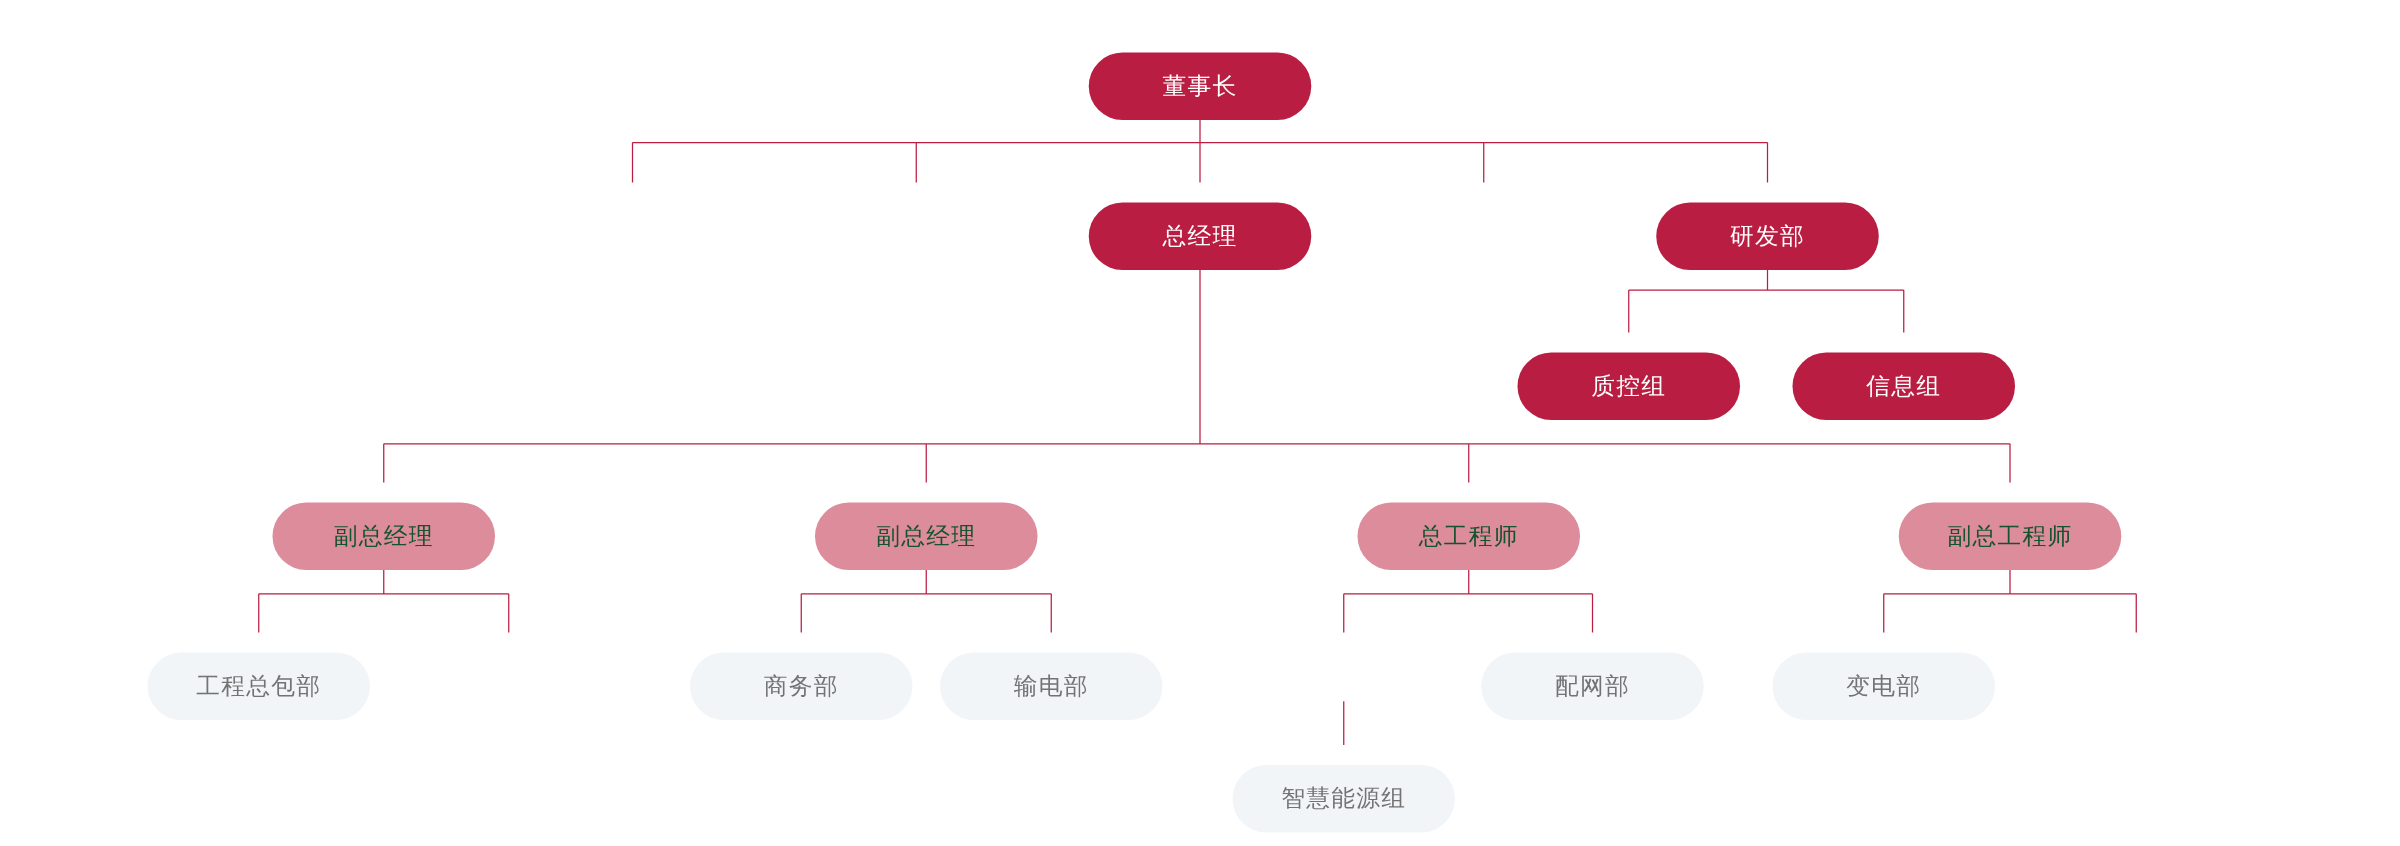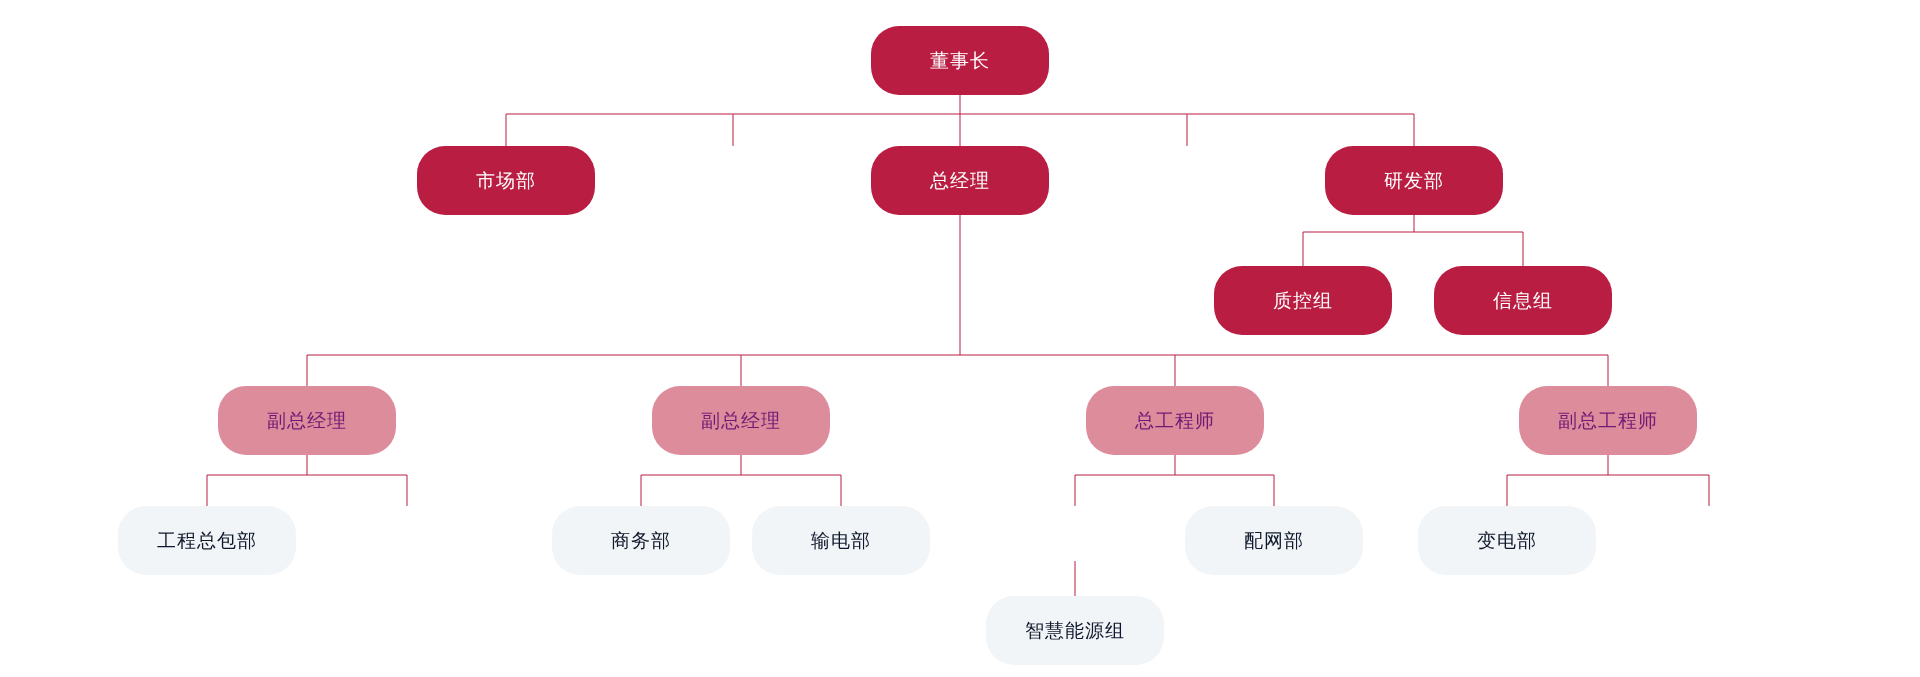--- a/index.html
+++ b/index.html
@@ -16,33 +16,34 @@
     overflow: hidden;
   }
   .connectors {
     position: absolute;
     top: 0; left: 0;
     pointer-events: none;
   }
   .node {
     position: absolute;
     width: 178px;
-    height: 69px;
+    height: 54px;
     border-radius: 28px;
     display: flex;
     align-items: center;
     justify-content: center;
     font-size: 19px;
     letter-spacing: 1px;
     white-space: nowrap;
     box-sizing: border-box;
+    margin-top: 16px;
   }
   .dark  { background: #B91E42; color: #ffffff; }
-  .pink  { background: #DD8C9C; color: #701a75; }
-  .light { background: #F1F5F8; color: #0f172a; }
+  .pink  { background: #DD8C9C; color: #14532d; }
+  .light { background: #F1F5F8; color: #737373; }
 </style>
 </head>
 <body>
 
 <div class="canvas">
 
   <svg class="connectors" width="1920" height="677" viewBox="0 0 1920 677">
     <g fill="none" stroke-width="1" stroke="#B91E42">
       <path d="M960 81 V114 M506 114 H1414 M506 114 V146 M733 114 V146 M960 114 V146 M1187 114 V146 M1414 114 V146"></path>
       <path d="M1414 201 V232 M1303 232 H1523 M1303 232 V266 M1523 232 V266"></path>
@@ -50,21 +51,20 @@
       <path d="M307 441 V475 M207 475 H407 M207 475 V506 M407 475 V506"></path>
       <path d="M741 441 V475 M641 475 H841 M641 475 V506 M841 475 V506"></path>
       <path d="M1175 441 V475 M1075 475 H1274 M1075 475 V506 M1274 475 V506"></path>
       <path d="M1608 441 V475 M1507 475 H1709 M1507 475 V506 M1709 475 V506"></path>
       <path d="M1075 561 V596"></path>
     </g>
   </svg>
 
   <div class="node dark" style="left:871px; top:26px">董事长</div>
 
-  <div class="node dark" style="left:417px; top:146px">市场部</div>
   <div class="node dark" style="left:871px; top:146px">总经理</div>
   <div class="node dark" style="left:1325px; top:146px">研发部</div>
 
   <div class="node dark" style="left:1214px; top:266px">质控组</div>
   <div class="node dark" style="left:1434px; top:266px">信息组</div>
 
   <div class="node pink" style="left:218px; top:386px">副总经理</div>
   <div class="node pink" style="left:652px; top:386px">副总经理</div>
   <div class="node pink" style="left:1519px; top:386px">副总工程师</div>
   <div class="node pink" style="left:1086px; top:386px">总工程师</div>

